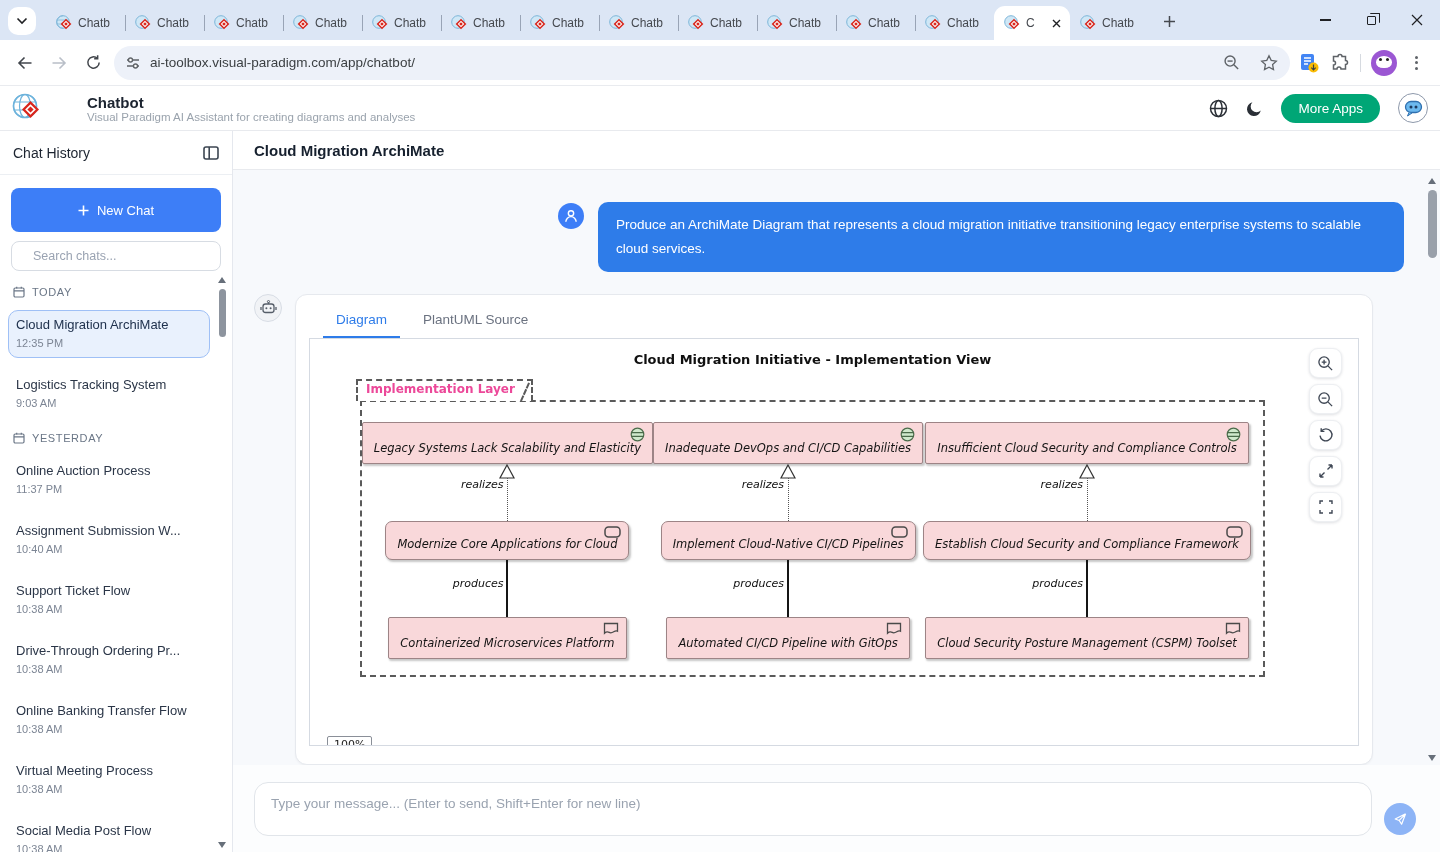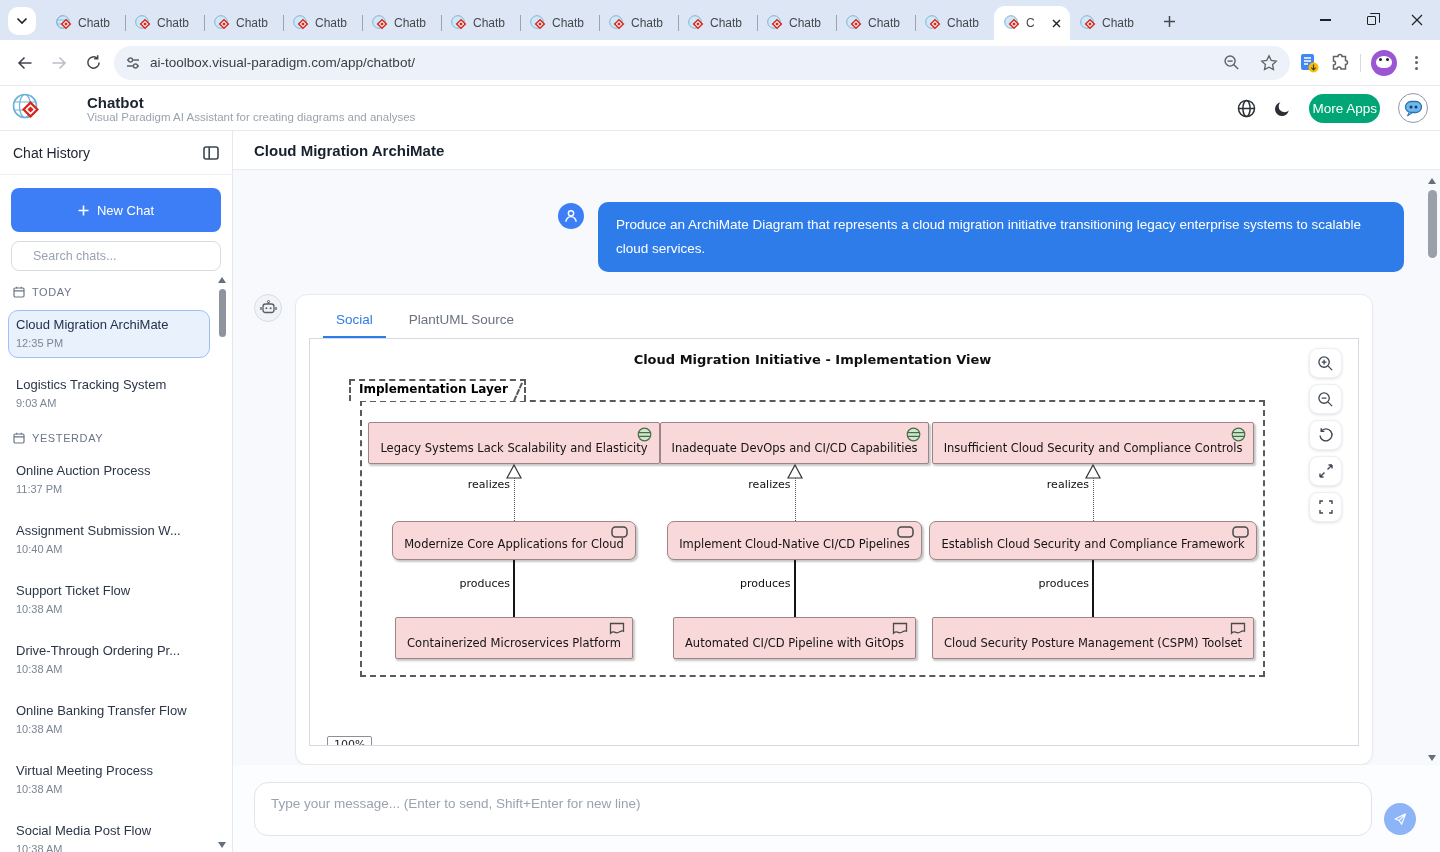--- a/index.html
+++ b/index.html
@@ -37,21 +37,21 @@
 .avatar-btn .panda::before { left:3px; } .avatar-btn .panda::after { right:3px; }
 .kebab { display:flex; flex-direction:column; gap:2.5px; padding:4px 8px; }
 .kebab i { width:3px; height:3px; background:#5f6368; border-radius:50%; }
 
 
 .app-header { height:45px; background:#fff; border-bottom:1px solid #e8eaee; display:flex; align-items:center; padding:0 12px;gap:36px; }
 .app-logo { width:30px; height:30px; flex:none; margin-right:9px; }
 .app-title { font-size:15px; font-weight:700; color:#1c2430; line-height:17px; }
 .app-subtitle { font-size:11.5px; color:#9aa3ad; }
 .header-right { margin-left:auto; display:flex; align-items:center; gap:18px; }
-.more-apps { background:#00a676; color:#fff; font-size:13.5px; height:29px; padding:0 3px; border-radius:15px; border:none; }
+.more-apps { background:#00a676; color:#fff; font-size:13.5px; height:29px; padding:0 17px; border-radius:15px; border:none; }
 .bot-circle { width:30px; height:30px; border-radius:50%; border:1.5px solid #8e99ab; display:flex; align-items:center; justify-content:center; background:#fff; }
 
 
 .app-body { display:flex; height:721px; }
 .sidebar { width:233px; border-right:1px solid #e5e8ee; display:flex; flex-direction:column; background:#fff; }
 .sidebar-header { height:44px; display:flex; align-items:center; justify-content:space-between; padding:0 13px;
   border-bottom:1px solid #eceff3; font-size:14px; font-weight:400; color:#1c2430; flex:none;text-align:center; }
 .new-chat { margin:13px 11px 0; height:44px; background:#3d7ef7; color:#fff; border:none; border-radius:8px;
   font-size:13px; display:flex; align-items:center; justify-content:center; gap:8px; flex:none; }
 .search-input { margin:9px 11px 0; height:30px; border:1px solid #d7dce3; border-radius:8px; padding:0 21px;
@@ -82,25 +82,25 @@
   display:flex; align-items:center; justify-content:center; flex:none; }
 .card { width:1078px; height:471px; background:#fff; border:1px solid #e6e9ee; border-radius:12px; padding:12px 13px 13px; box-shadow:0 1px 2px rgba(0,0,0,.04); }
 .card-tabs { display:flex; gap:10px; padding-left:14px; }
 .card-tab { font-size:13.5px; padding:5px 13px 9px; color:#6b7280; border-bottom:2px solid transparent; }
 .card-tab.active { color:#2e7ce9; border-bottom-color:#2e7ce9; }
 .viewport { position:relative; border:1px solid #d5dae2; height:408px; background:#fff; overflow:hidden; }
 
 
 .dgfont { font-family:"DejaVu Sans", sans-serif; }
 .dg-title { position:absolute; top:13px; left:50px; width:905px; text-align:center; font-weight:700; font-size:13px; color:#101010; }
-.dg-group-label { position:absolute; top:40px; left:39px; height:22px; padding:1px 16px 0 8px; border:2px dashed #5a5a5a;
-  border-bottom:none; font-weight:700; font-size:12px; color:#000000; background:#fff; z-index:2; }
+.dg-group-label { position:absolute; top:40px; left:46px; height:22px; padding:1px 16px 0 8px; border:2px dashed #5a5a5a;
+  border-bottom:none; font-weight:700; font-size:12px; color:#ec4899; background:#fff; z-index:2; }
 .dg-group-label::after { content:""; position:absolute; right:5px; top:1px; height:20px; border-right:2px dashed #5a5a5a; transform:rotate(24deg); }
 .dg-group { position:absolute; top:61px; left:50px; width:905px; height:277px; border:2px dashed #5a5a5a;
-  display:flex; justify-content:center; padding:20px 12px 16px; }
+  display:flex; justify-content:flex-end; padding:20px 12px 16px;font-style:italic; }
 .dg-col { display:flex; flex-direction:column; align-items:center; }
 .dg-box { position:relative; background:#f9d8da; border:1px solid #9d8486; box-shadow:1.5px 2px 2px rgba(130,130,130,.45);
   font-size:11.5px; color:#141414; white-space:nowrap; display:flex; align-items:flex-end; padding:0 11px 8px; }
 .dg-box.asmt { height:42px; border-radius:2px; }
 .dg-box.wp { height:40px; border-radius:7px; }
 .dg-box.dl { height:42px; border-radius:2px; }
 .dg-icon { position:absolute; top:4px; right:7px; line-height:0; }
 .dg-conn { position:relative; width:100%; height:57px; }
 .dg-conn .tri { position:absolute; top:0; left:calc(50% - 8px); line-height:0; }
 .dg-conn .line-dotted { position:absolute; left:50%; top:14px; bottom:0; width:0; border-left:1px dotted #555; }
@@ -473,21 +473,21 @@
               <circle cx="8.5" cy="1.6" r="1.1" fill="none" stroke="#565e69" stroke-width="1"></circle>
               <rect x="3" y="4" width="11" height="8.5" rx="2.5" fill="none" stroke="#565e69" stroke-width="1.3"></rect>
               <circle cx="6.4" cy="8.2" r="1" fill="#565e69"></circle>
               <circle cx="10.6" cy="8.2" r="1" fill="#565e69"></circle>
               <path d="M1 7 v3 M16 7 v3" stroke="#565e69" stroke-width="1.3"></path>
             </svg>
         </span>
 
         <div class="card">
           <div class="card-tabs">
-            <span class="card-tab active">Social</span>
+            <span class="card-tab active">Diagram</span>
             <span class="card-tab">PlantUML Source</span>
           </div>
 
           <div class="viewport dgfont">
             <div class="dg-title">Cloud Migration Initiative - Implementation View</div>
             <div class="dg-group-label">Implementation Layer</div>
 
             <div class="dg-group">
 
               <div class="dg-col">

